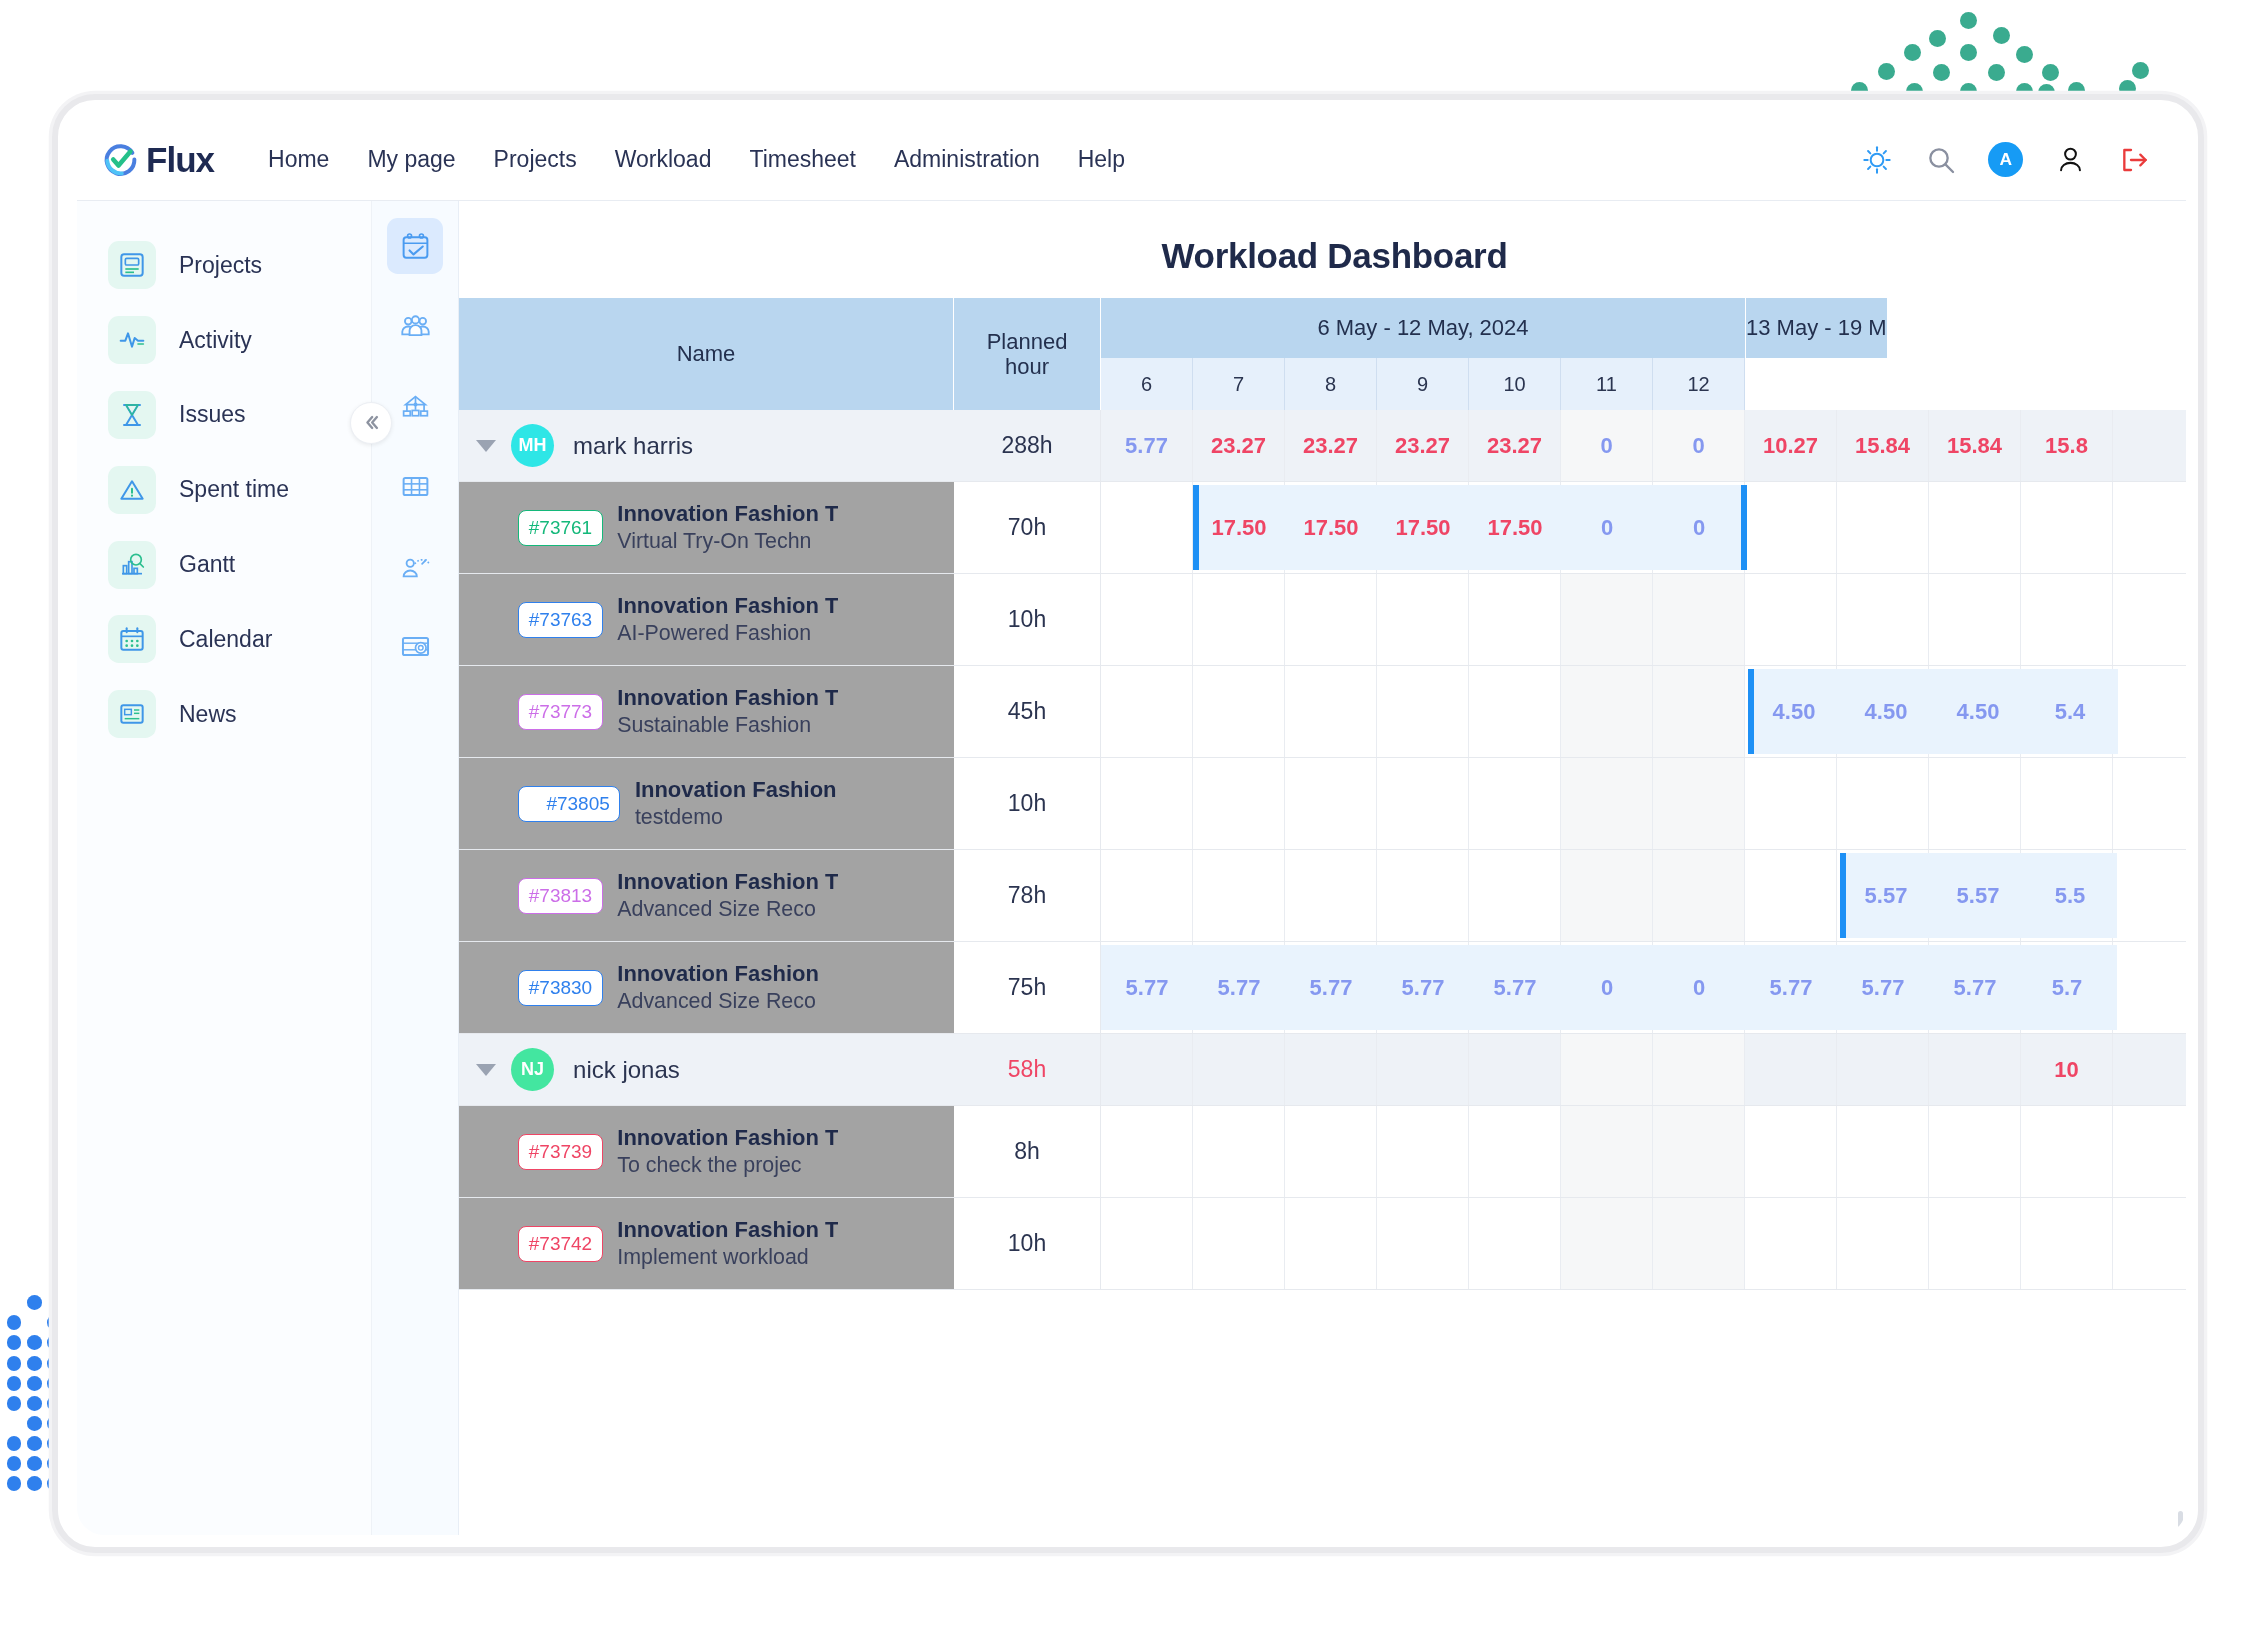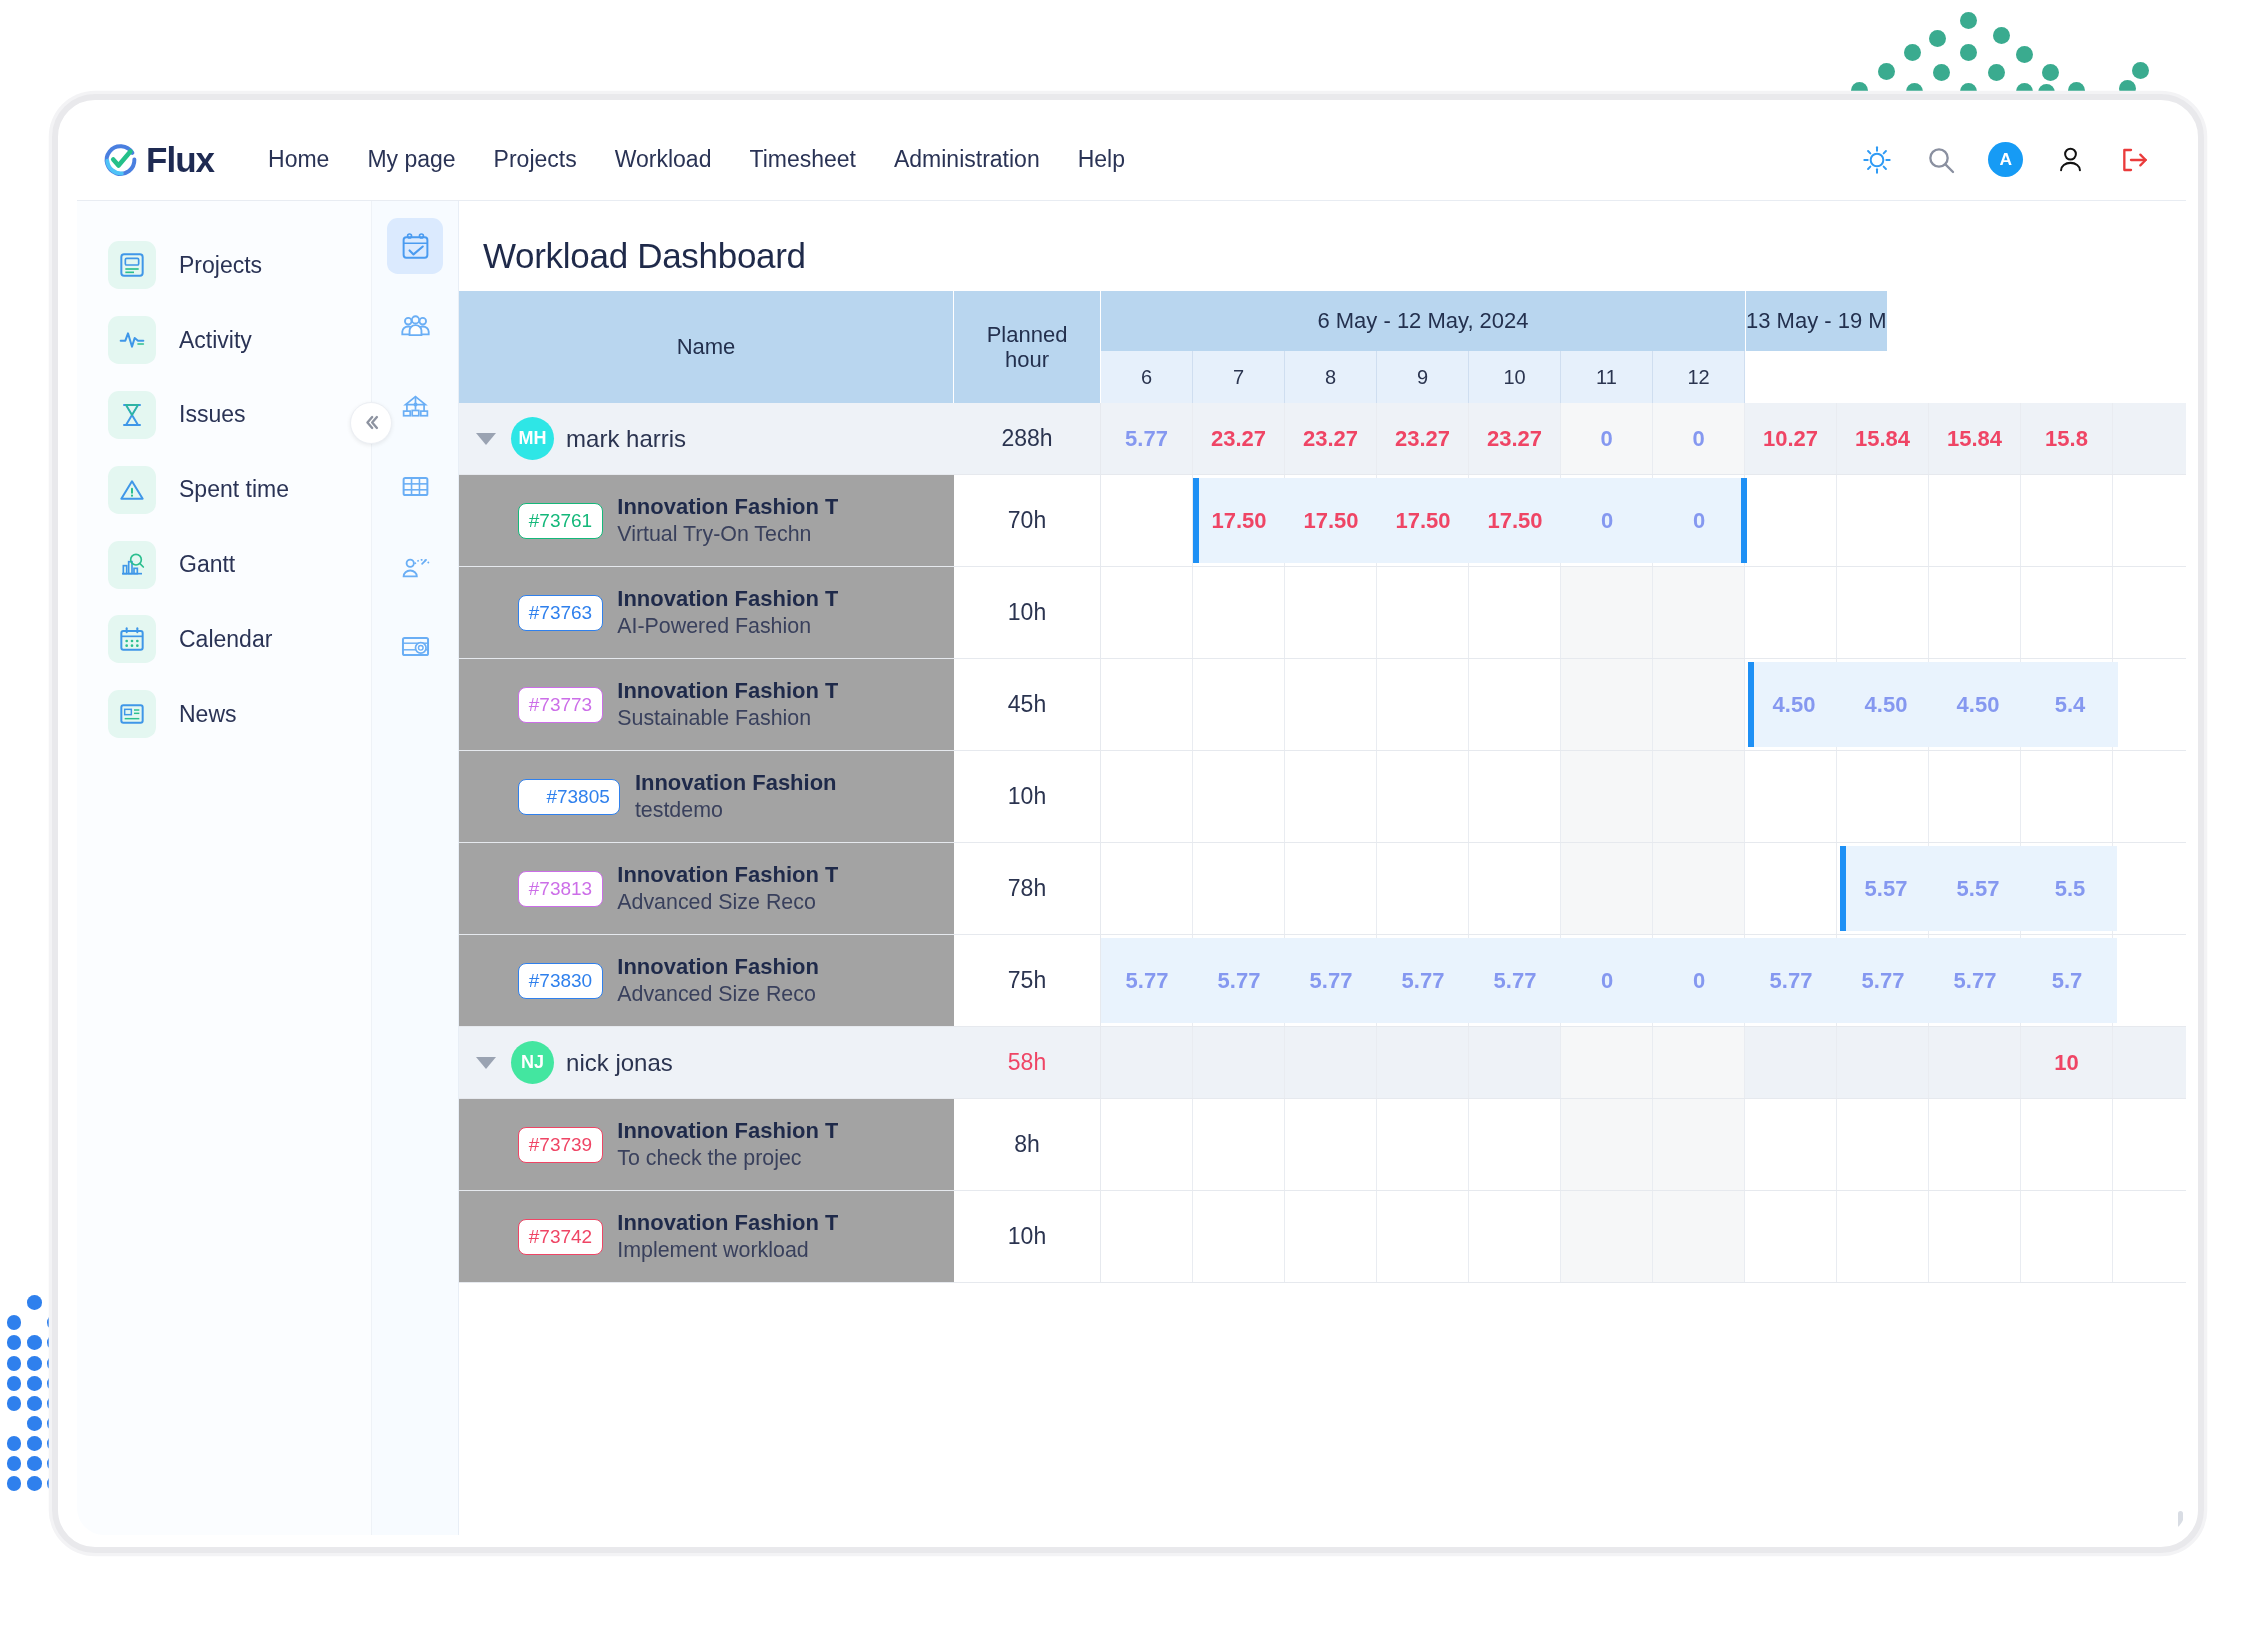--- a/index.html
+++ b/index.html
@@ -107,22 +107,22 @@
   .rail-ic {
     width: 56px; height: 56px; border-radius: 10.7px;
     display: flex; align-items: center; justify-content: center;
     cursor: pointer;
   }
   .rail-ic.active { background: #dbeafe; }
 
   
   #main { flex: 1; background: #fff; overflow: hidden; position: relative; }
   #page-title {
-    font-size: 35px; font-weight: 400; color: #1f2a4a;
-    padding: 35px 0 15px 24px; letter-spacing: -0.3px;
+    font-size: 35px; font-weight: 700; color: #1f2a4a;
+    padding: 35px 0 22px 24px; letter-spacing: -0.3px; text-align: center;
   }
 
   
   #grid { position: relative; }
   .c-name { width: 495px; flex-shrink: 0; }
   .c-plan { width: 147px; flex-shrink: 0; }
 
   
   .hdr-top { display: flex; }
   .hdr-top .c-name, .hdr-top .c-plan {
@@ -180,21 +180,21 @@
 
   
   .chev {
     width: 0; height: 0; border-left: 10.7px solid transparent;
     border-right: 10.7px solid transparent; border-top: 12.7px solid #9aa3b2;
     margin-right: 14.7px; cursor: pointer;
   }
   .av {
     width: 43px; height: 43px; border-radius: 50%;
     display: flex; align-items: center; justify-content: center;
-    color: #fff; font-size: 18px; font-weight: 600; margin-right: 12px;
+    color: #fff; font-size: 18px; font-weight: 600; margin-right: 19px;
     flex-shrink: 0;
   }
   .uname { font-size: 24px; color: #2b3450; }
 
   
   .badge {
     font-size: 19px; padding: 6px 9.4px; border-radius: 8px;
     border: 1.3px solid; background: #fff; margin-left: 42px; margin-right: 14.7px;
     flex-shrink: 0; cursor: pointer; white-space: nowrap;
   }

